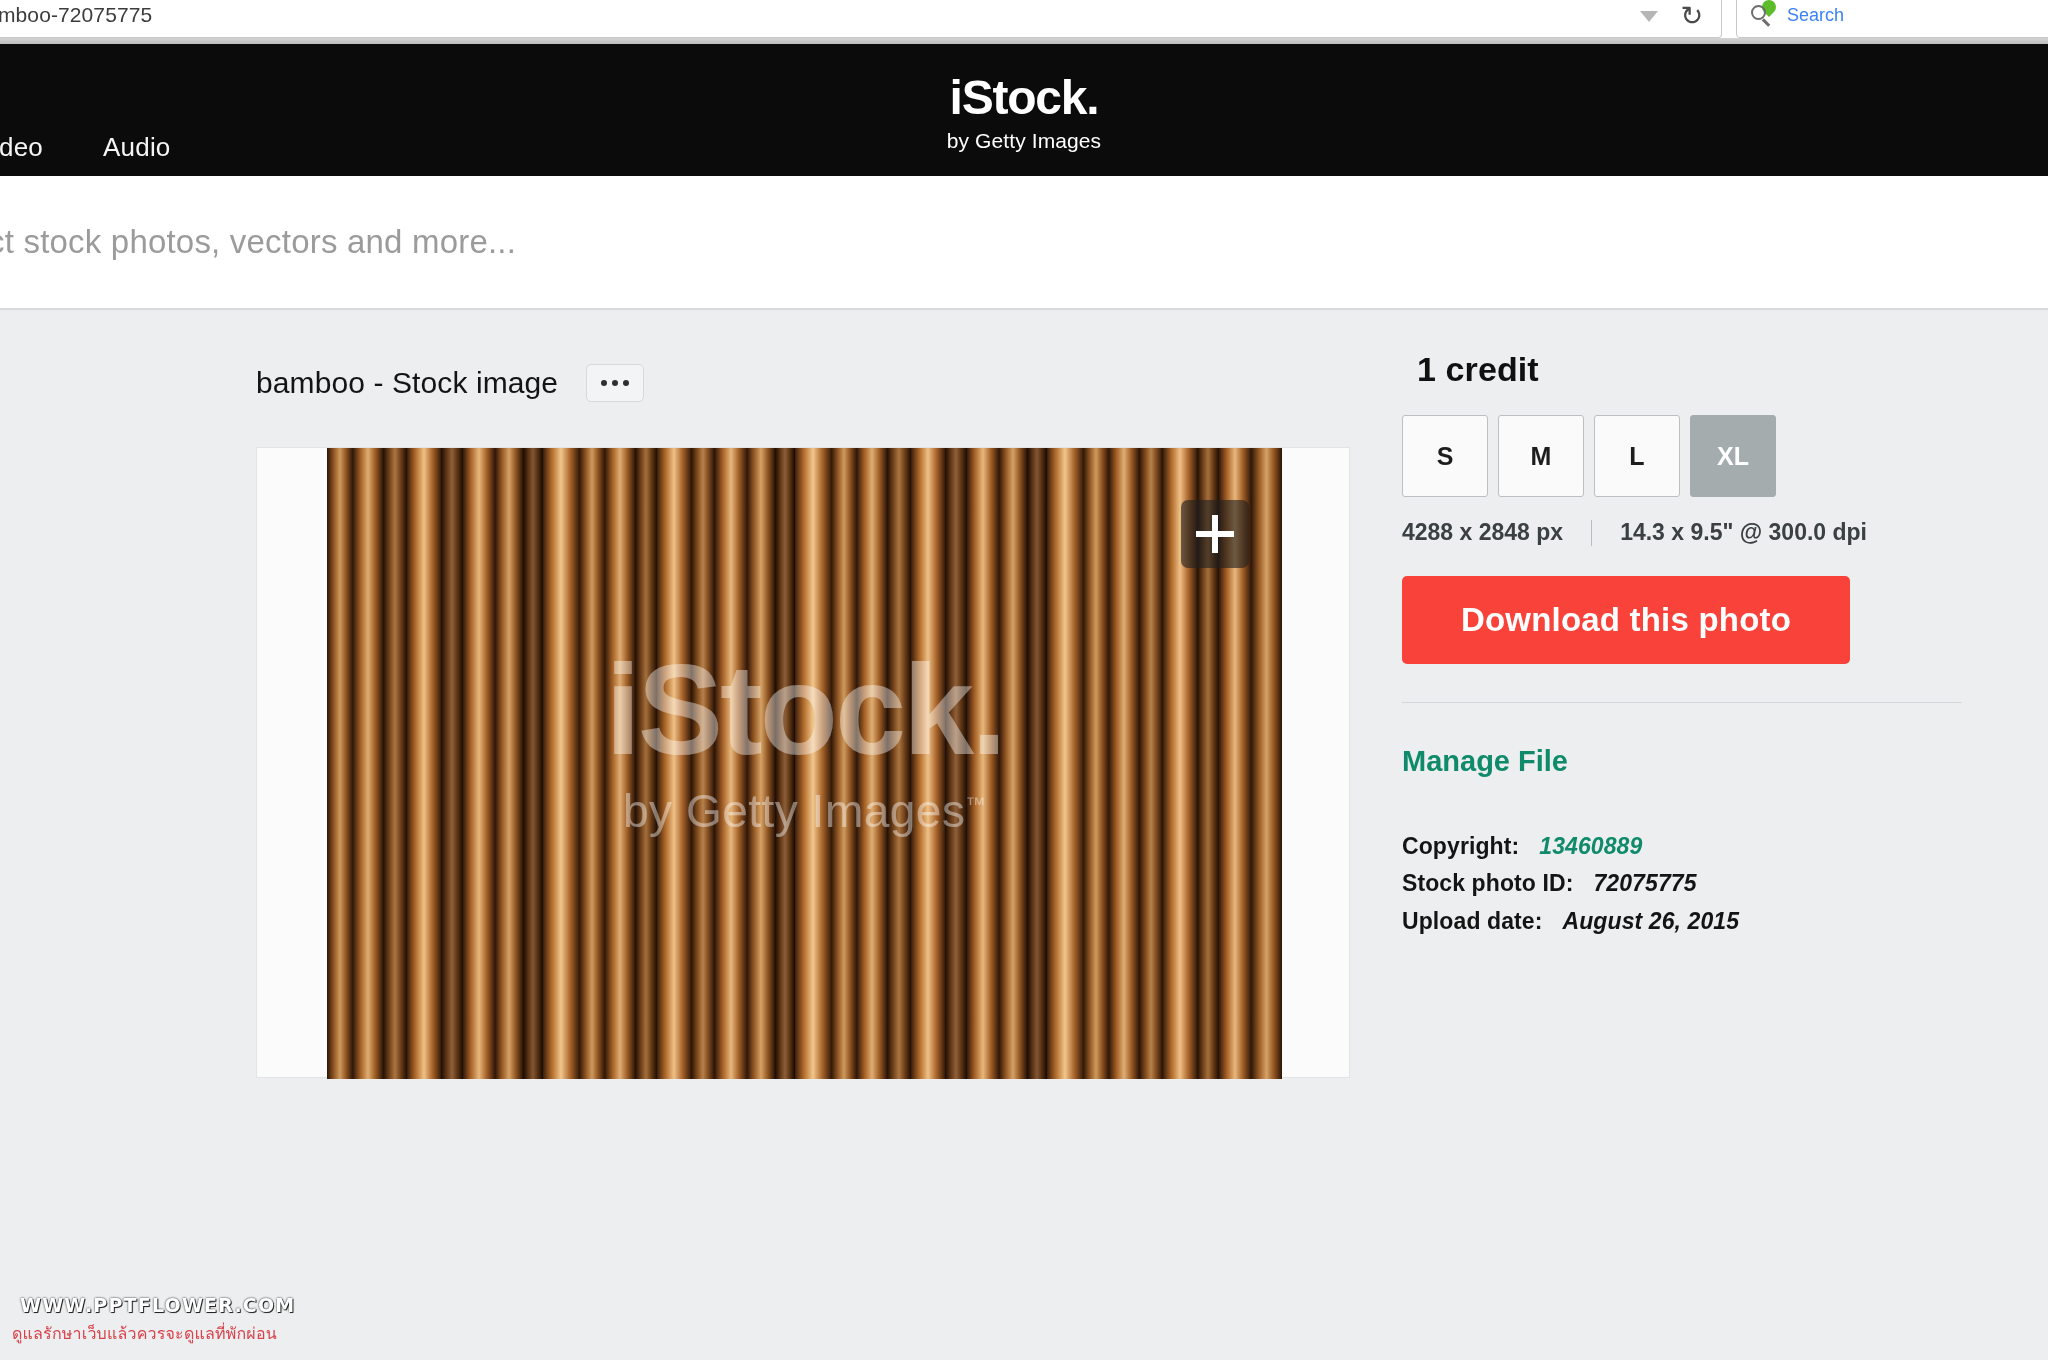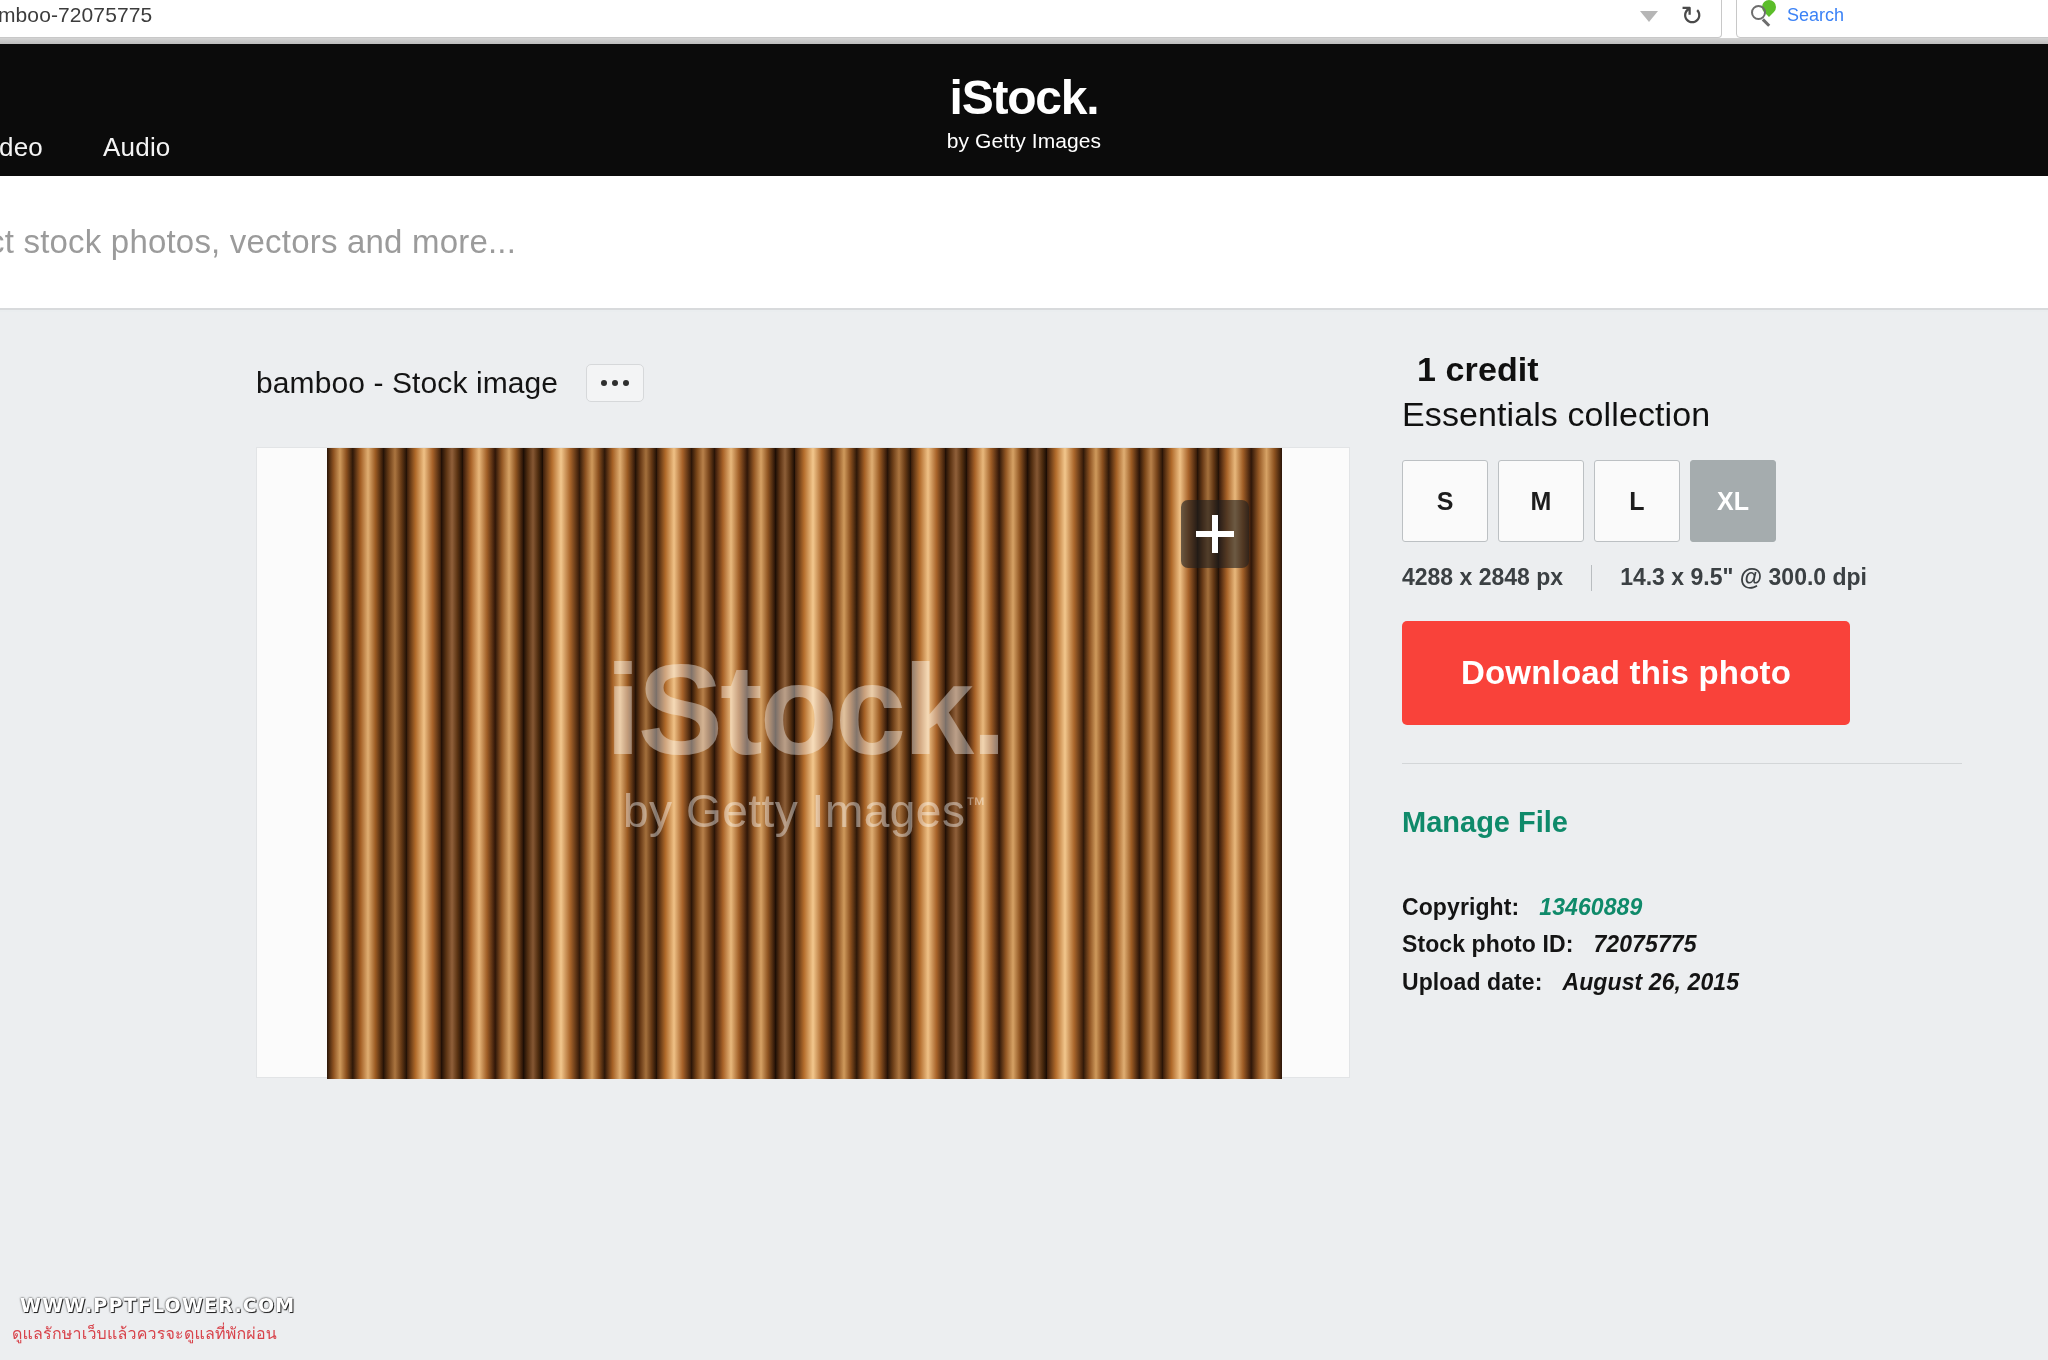--- a/index.html
+++ b/index.html
@@ -307,21 +307,21 @@
     font-weight: bold;
   }
   .dims-sep {
     width: 1px; height: 26px;
     background: #b9bdc0;
     margin: 0 28px;
   }
 
   .download-btn {
     margin-top: 30px;
-    width: 448px; height: 104px;
+    width: 448px; height: 88px;
     background: #f9423a;
     border: none;
     border-radius: 5px;
     color: #ffffff;
     font-size: 33px;
     font-weight: bold;
     font-family: "Liberation Sans", sans-serif;
     letter-spacing: 0.2px;
     cursor: pointer;
   }
@@ -490,21 +490,20 @@
         <div class="wm-sub">
           <span>by Getty Images</span><sup>™</sup>
         </div>
       </div>
       <div class="zoom-button"></div>
     </div>
   </div>
 
   <div class="rail">
     <div class="credit-line">1 credit</div>
-    <div class="collection-line">Essentials collection</div>
 
     <div class="size-row">
       <div class="size-btn">S</div>
       <div class="size-btn">M</div>
       <div class="size-btn">L</div>
       <div class="size-btn selected">XL</div>
     </div>
 
     <div class="dims-row">
       <span>4288 x 2848 px</span>

